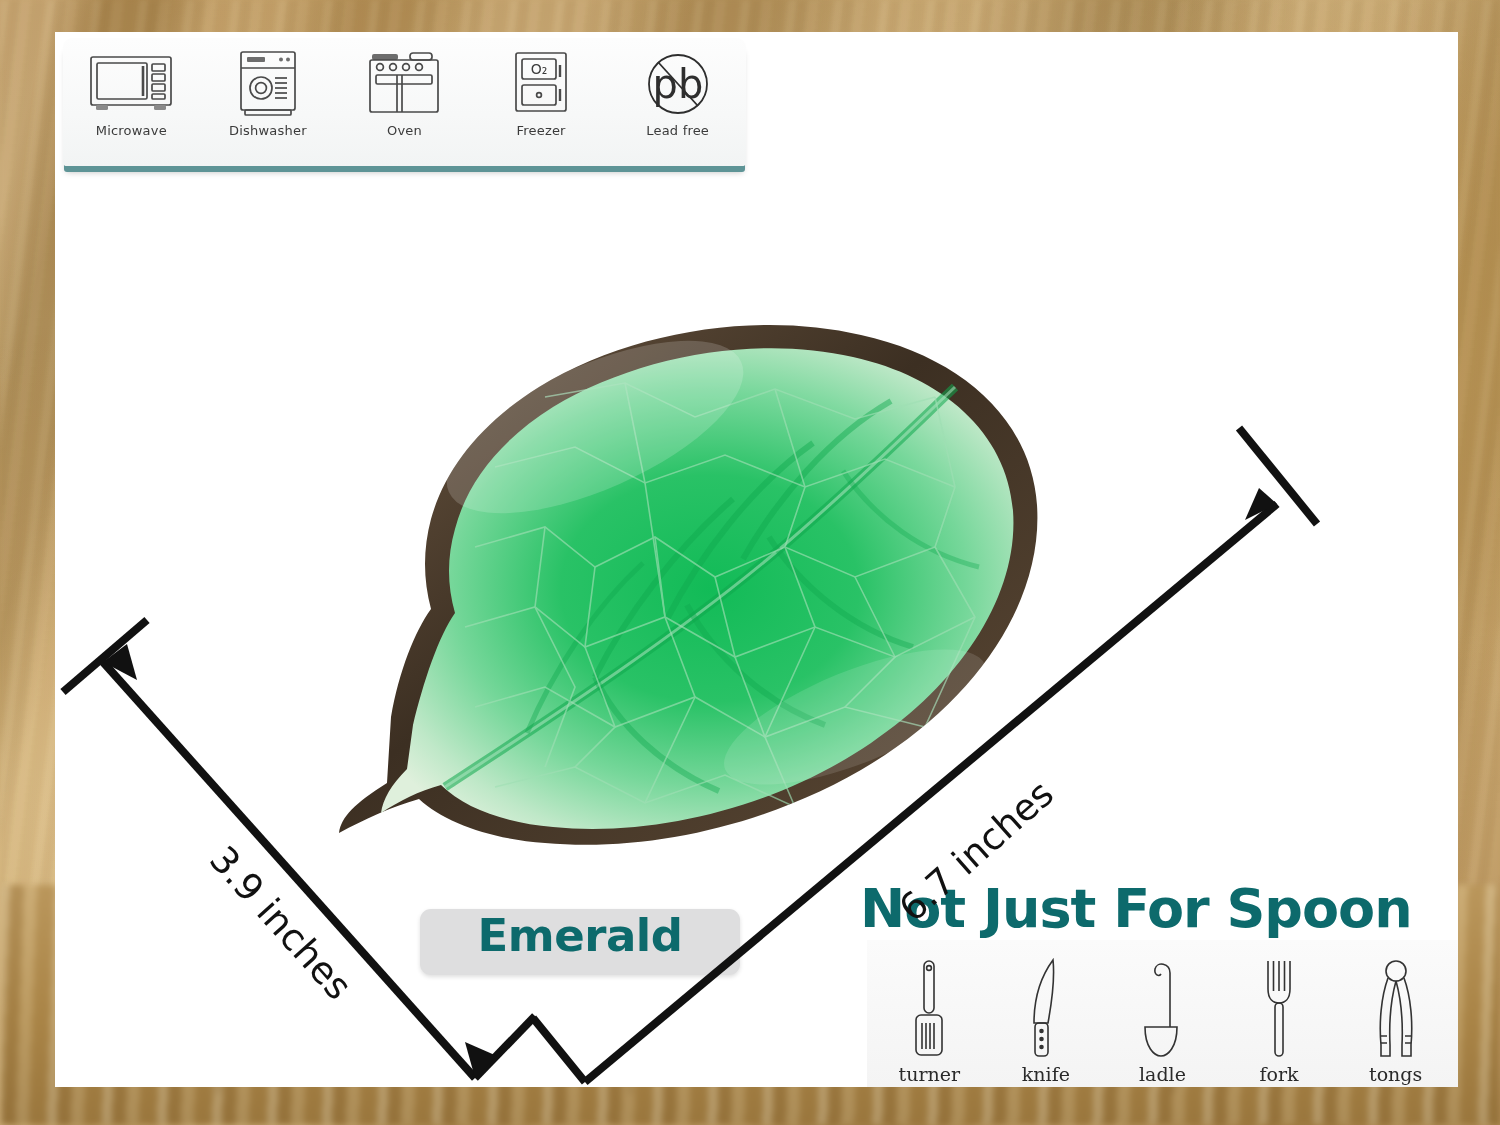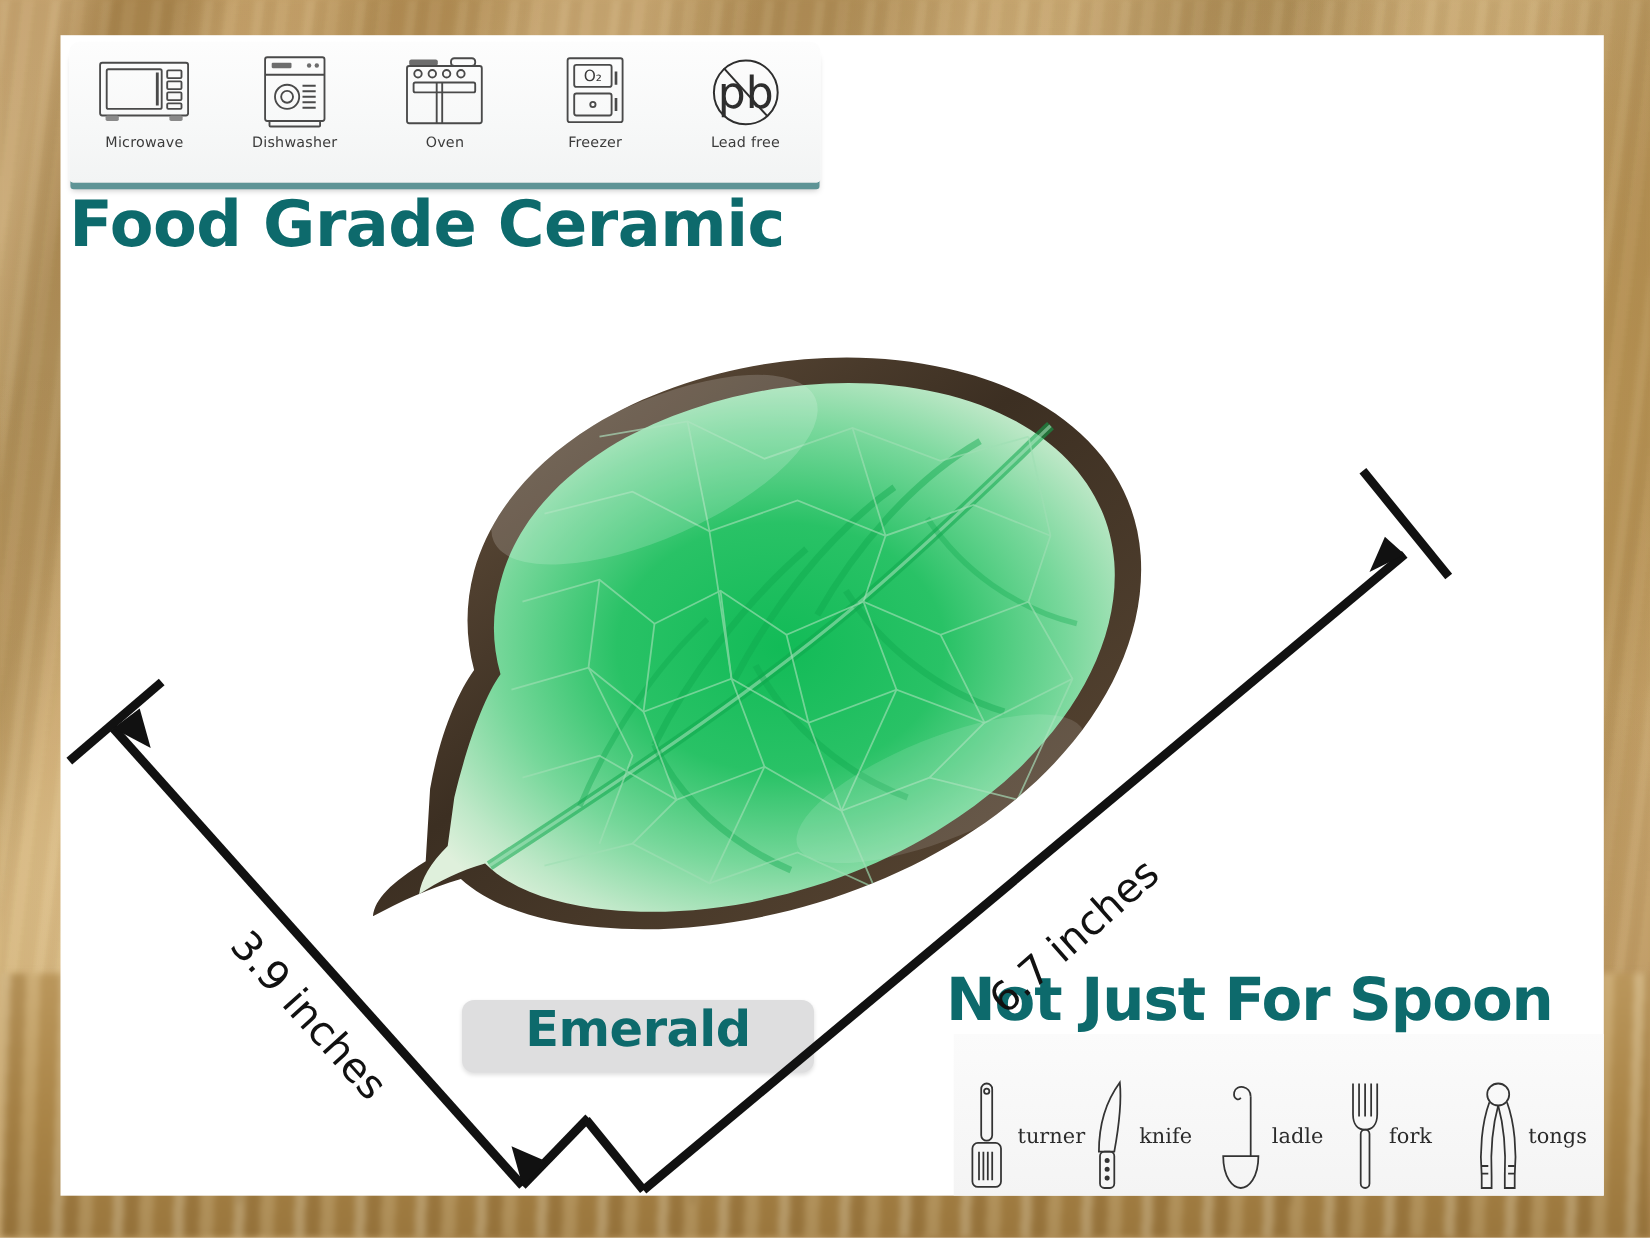--- a/index.html
+++ b/index.html
@@ -58,21 +58,21 @@
   #emerald{position:absolute;left:365px;top:877px;width:320px;height:66px;
     background:#dededf;border-radius:11px;display:flex;
     justify-content:center;box-shadow:0 2px 4px rgba(0,0,0,.13);}
   #emerald span{font-size:45px;font-weight:bold;color:#0d6a6c;letter-spacing:-.5px;
     font-family:"DejaVu Sans", sans-serif;}
 
   
   #utensils{position:absolute;left:812px;top:908px;width:591px;height:147px;
     background:linear-gradient(180deg,#fbfbfb 0%,#f4f4f4 100%);
     display:flex;align-items:flex-end;padding:6px 4px 2px;box-sizing:border-box;}
-  .ut{flex:1;display:flex;align-items:center;gap:2px;}
+  .ut{flex:1;display:flex;flex-direction:column;align-items:center;gap:2px;}
   .ut .glyph{height:104px;display:flex;align-items:flex-end;justify-content:center;}
   .ut .cap{font-size:19px;color:#2a2a2a;font-family:"DejaVu Serif", serif;}
 
   
   #dims{position:absolute;inset:0;pointer-events:none;}
   .dimlabel{position:absolute;font-size:37px;color:#111;white-space:nowrap;
     font-family:"DejaVu Sans", sans-serif;}
   #lbl39{left:178px;top:806px;transform:rotate(48deg);transform-origin:left top;}
   #lbl67{left:836px;top:866px;transform:rotate(-41.5deg);transform-origin:left top;}
 
@@ -170,21 +170,20 @@
         <svg width="72" height="68" viewBox="0 0 72 68" fill="none" stroke="#2e2e2e" stroke-width="1.8">
           <circle cx="36" cy="34" r="29"></circle>
           <text x="36" y="48" font-size="40" font-family="DejaVu Sans, sans-serif" fill="#2e2e2e" stroke="none" text-anchor="middle">pb</text>
           <line x1="16" y1="12" x2="56" y2="56"></line>
         </svg>
       </span>
       <span class="cap">Lead free</span>
     </div>
   </div>
 
-  <div id="h-food">Food Grade Ceramic</div>
 
   <div id="leaf">
     <svg width="780" height="620" viewBox="0 0 780 620">
       <defs>
         <radialGradient id="glaze" cx="52%" cy="50%" r="62%">
           <stop offset="0%" stop-color="#12bb57"></stop>
           <stop offset="38%" stop-color="#29c266"></stop>
           <stop offset="66%" stop-color="#76d79a"></stop>
           <stop offset="88%" stop-color="#bfe8c8"></stop>
           <stop offset="100%" stop-color="#dff0dc"></stop>

